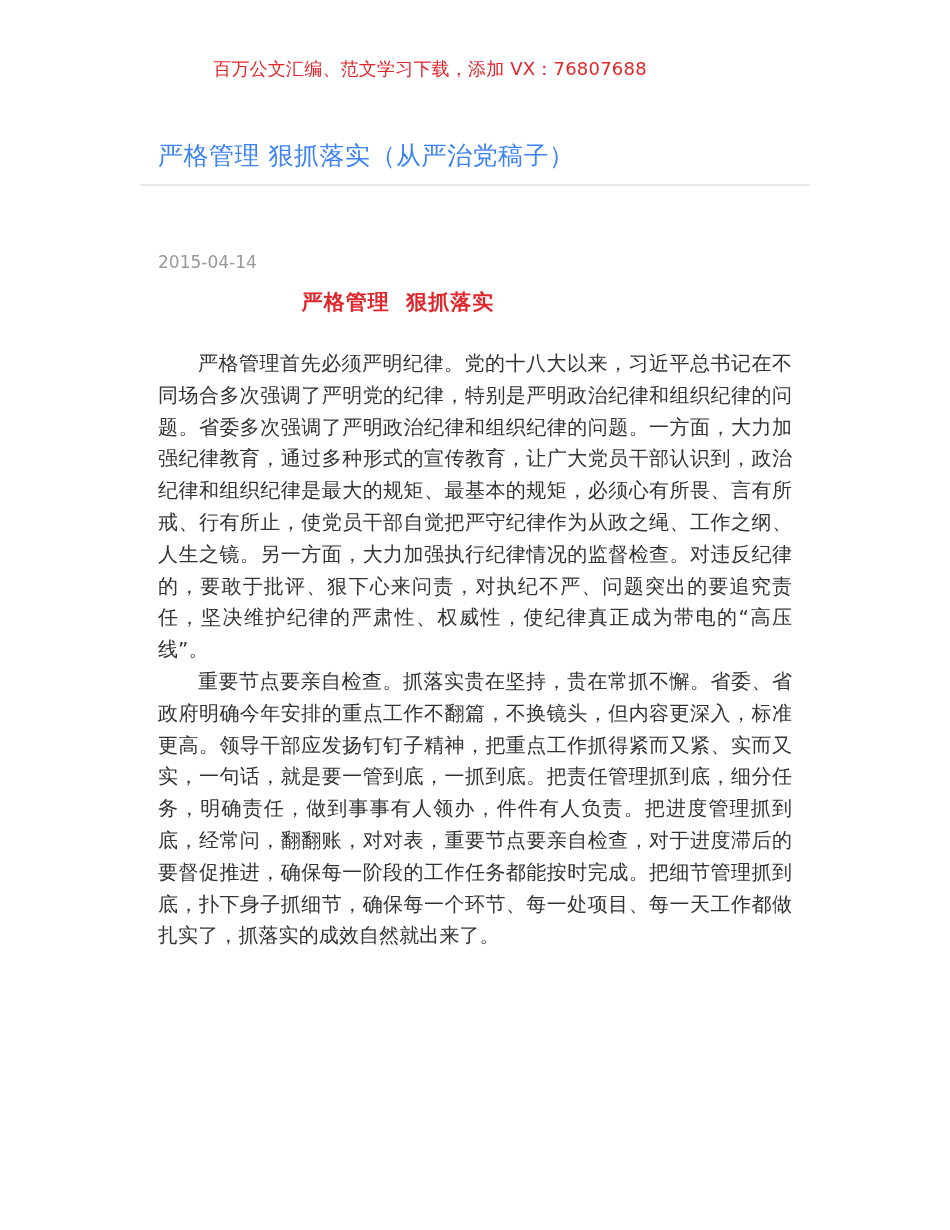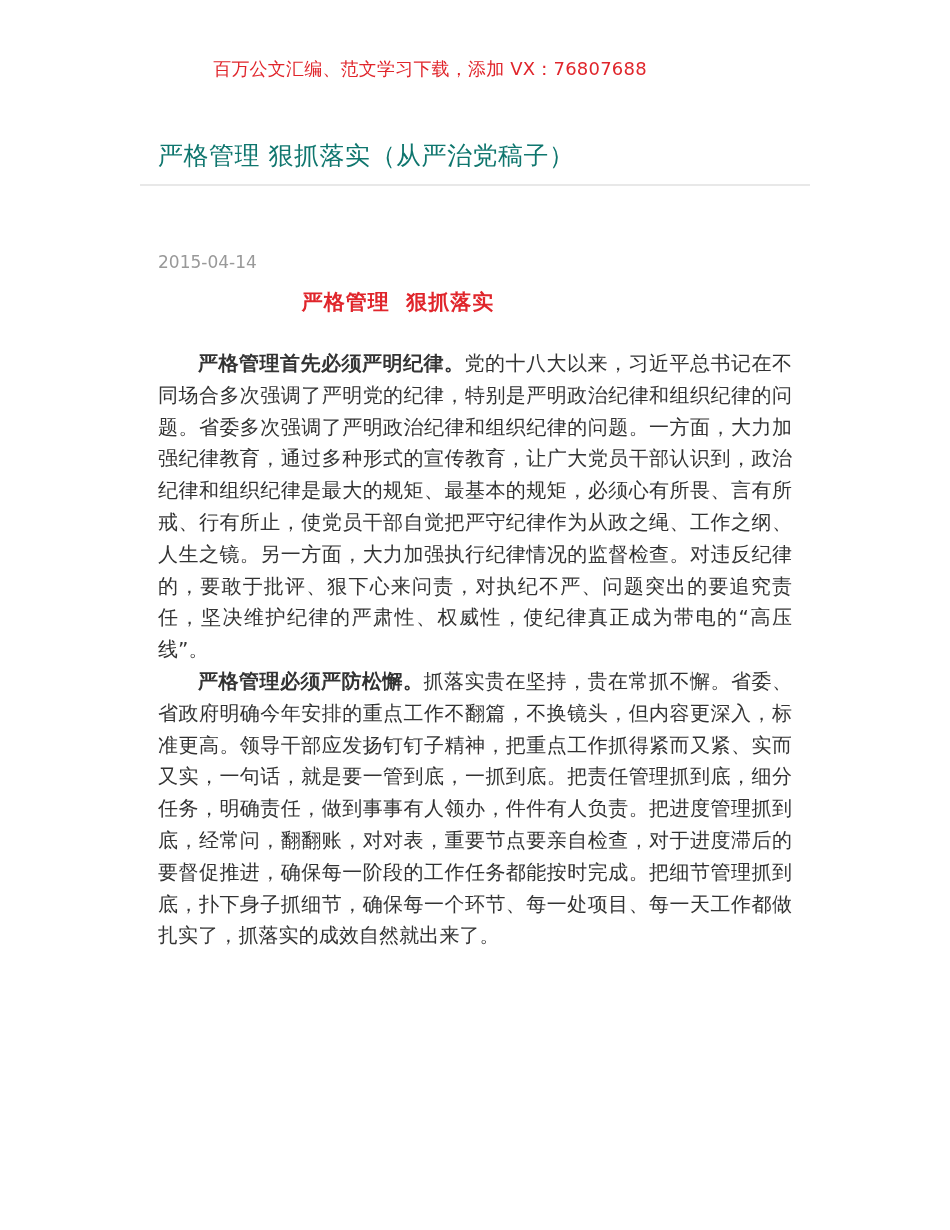--- a/index.html
+++ b/index.html
@@ -1,35 +1,35 @@
 <!DOCTYPE html>
 <html><head>
   <meta charset="utf-8">
   <style>
     html, body { margin: 0; padding: 0; background: #ffffff; }
     body { width: 950px; height: 1230px; position: relative; overflow: hidden; font-family: "DejaVu Sans", "Liberation Sans", sans-serif; }
     .banner { position: absolute; top: 56px; left: 0; width: 860px; text-align: center; color: #e0252b; font-size: 18px; line-height: 26px; letter-spacing: 0.2px; }
-    .article-title { position: absolute; top: 138px; left: 158px; font-size: 25px; line-height: 36px; color: #0f766e; letter-spacing: 0.5px; }
+    .article-title { position: absolute; top: 138px; left: 158px; font-size: 25px; line-height: 36px; color: #3b82f6; letter-spacing: 0.5px; }
     .divider { position: absolute; top: 184px; left: 140px; width: 670px; height: 0; border-top: 2px solid #e8e8e8; }
     .date { position: absolute; top: 227px; left: 158px; font-size: 17px; line-height: 24px; color: #999999; margin-top: 23px; }
     .subtitle { position: absolute; top: 287px; left: 0; width: 796px; text-align: center; font-size: 21px; line-height: 30px; color: #e0252b; font-weight: bold; letter-spacing: 1px; }
     .body { position: absolute; top: 348px; left: 158px; width: 634px; font-size: 20px; line-height: 31.8px; color: #333333; letter-spacing: 0.1px; }
     .body p { margin: 0; text-align: justify; }
     .body p.indent { text-indent: 2em; }
-    .body strong { font-weight: bold; color: #333333; }
+    .body strong { font-weight: normal; color: #333333; }
   </style>
 </head>
 <body>
 
 <div class="banner">百万公文汇编、范文学习下载，添加 VX：76807688</div>
 
 <h1 class="article-title" style="margin:0;font-weight:normal;">严格管理 狠抓落实（从严治党稿子）</h1>
 
 <div class="divider"></div>
 
 <div class="date">2015-04-14</div>
 
 <div class="subtitle" style="white-space:pre;">严格管理  狠抓落实</div>
 
 <div class="body">
   <p class="indent"><strong>严格管理首先必须严明纪律。</strong><span>党的十八大以来，习近平总书记在不同场合多次强调了严明党的纪律，特别是严明政治纪律和组织纪律的问题。省委多次强调了严明政治纪律和组织纪律的问题。一方面，大力加强纪律教育，通过多种形式的宣传教育，让广大党员干部认识到，政治纪律和组织纪律是最大的规矩、最基本的规矩，必须心有所畏、言有所戒、行有所止，使党员干部自觉把严守纪律作为从政之绳、工作之纲、人生之镜。另一方面，大力加强执行纪律情况的监督检查。对违反纪律的，要敢于批评、狠下心来问责，对执纪不严、问题突出的要追究责任，坚决维护纪律的严肃性、权威性，使纪律真正成为带电的“高压线”。</span></p>
-  <p class="indent"><strong>严格管理必须严防松懈。</strong><span>抓落实贵在坚持，贵在常抓不懈。省委、省政府明确今年安排的重点工作不翻篇，不换镜头，但内容更深入，标准更高。领导干部应发扬钉钉子精神，把重点工作抓得紧而又紧、实而又实，一句话，就是要一管到底，一抓到底。把责任管理抓到底，细分任务，明确责任，做到事事有人领办，件件有人负责。把进度管理抓到底，经常问，翻翻账，对对表，重要节点要亲自检查，对于进度滞后的要督促推进，确保每一阶段的工作任务都能按时完成。把细节管理抓到底，扑下身子抓细节，确保每一个环节、每一处项目、每一天工作都做扎实了，抓落实的成效自然就出来了。</span></p>
+  <p class="indent"><strong>重要节点要亲自检查。</strong><span>抓落实贵在坚持，贵在常抓不懈。省委、省政府明确今年安排的重点工作不翻篇，不换镜头，但内容更深入，标准更高。领导干部应发扬钉钉子精神，把重点工作抓得紧而又紧、实而又实，一句话，就是要一管到底，一抓到底。把责任管理抓到底，细分任务，明确责任，做到事事有人领办，件件有人负责。把进度管理抓到底，经常问，翻翻账，对对表，重要节点要亲自检查，对于进度滞后的要督促推进，确保每一阶段的工作任务都能按时完成。把细节管理抓到底，扑下身子抓细节，确保每一个环节、每一处项目、每一天工作都做扎实了，抓落实的成效自然就出来了。</span></p>
 </div>
 
 </body></html>

